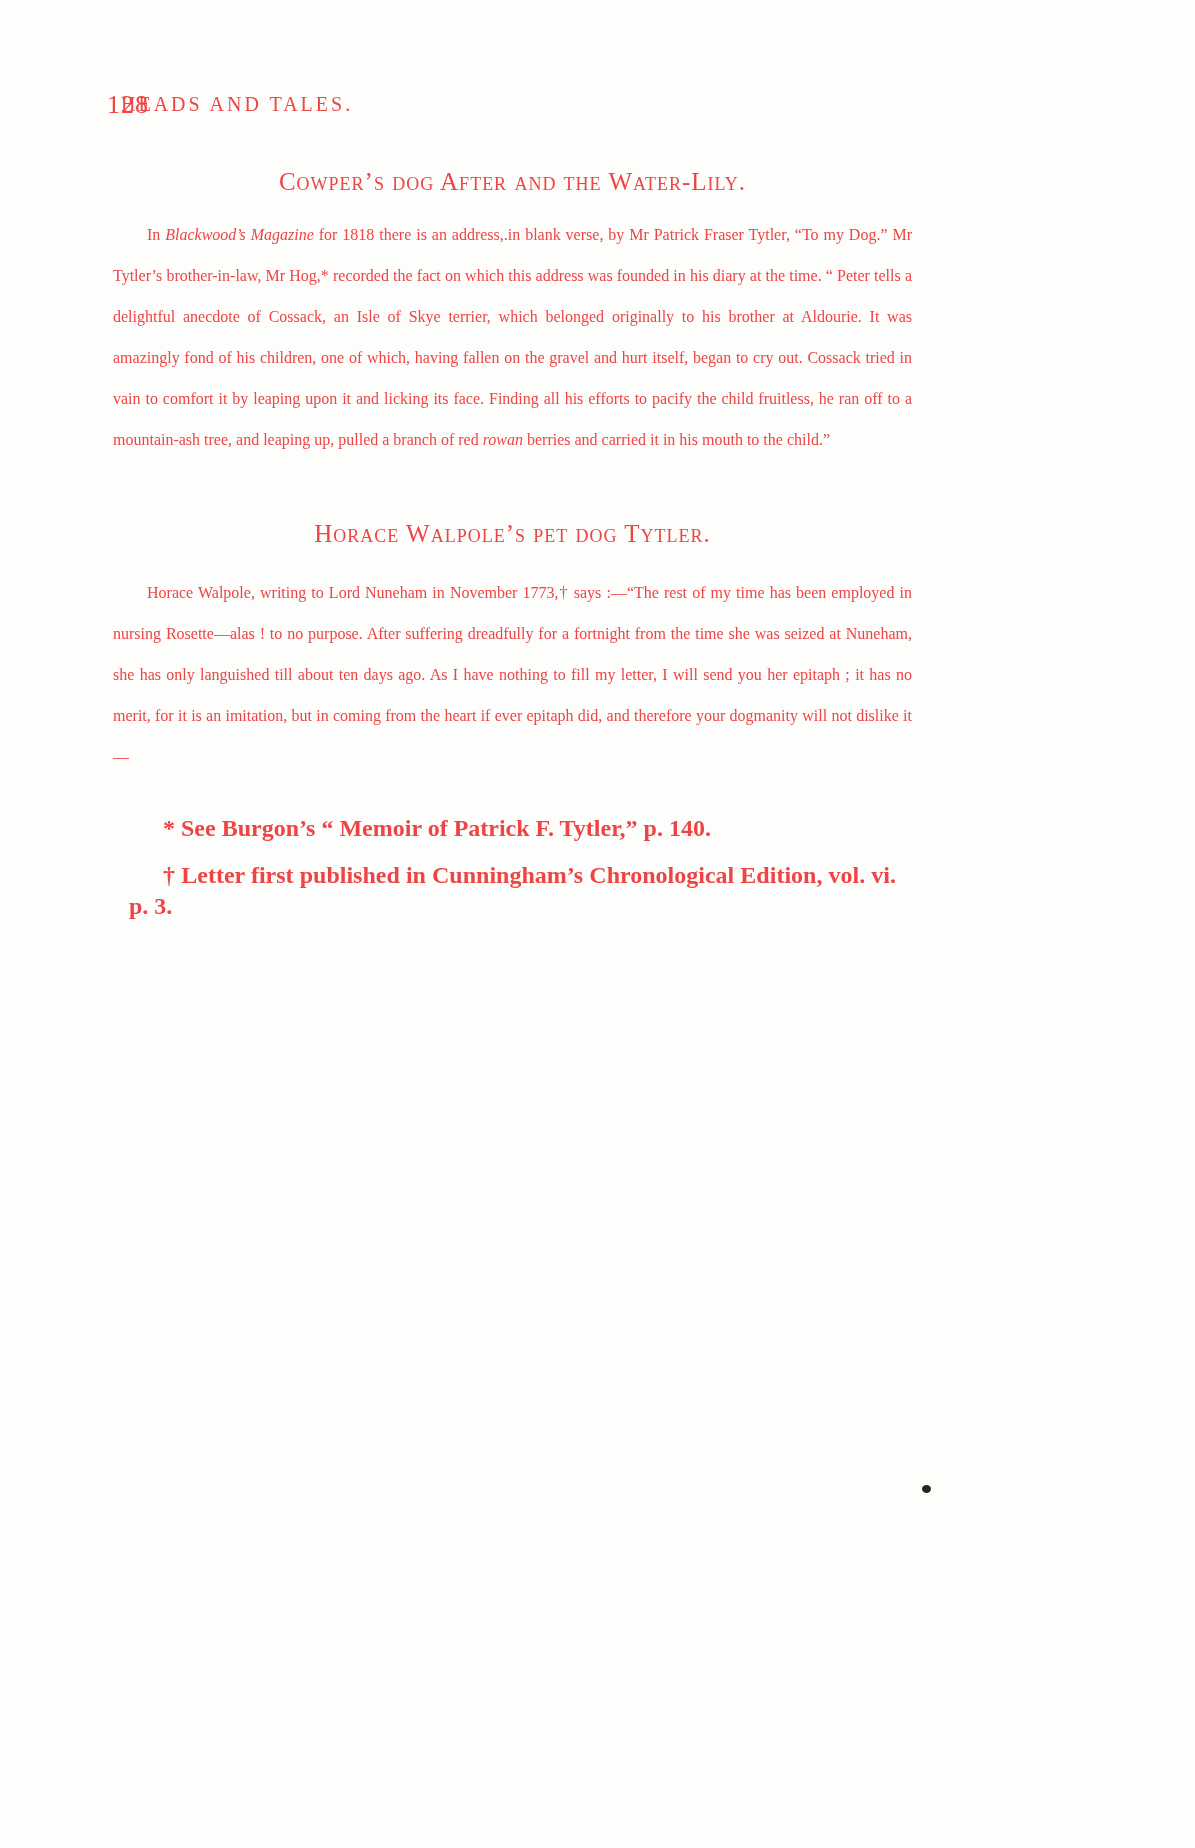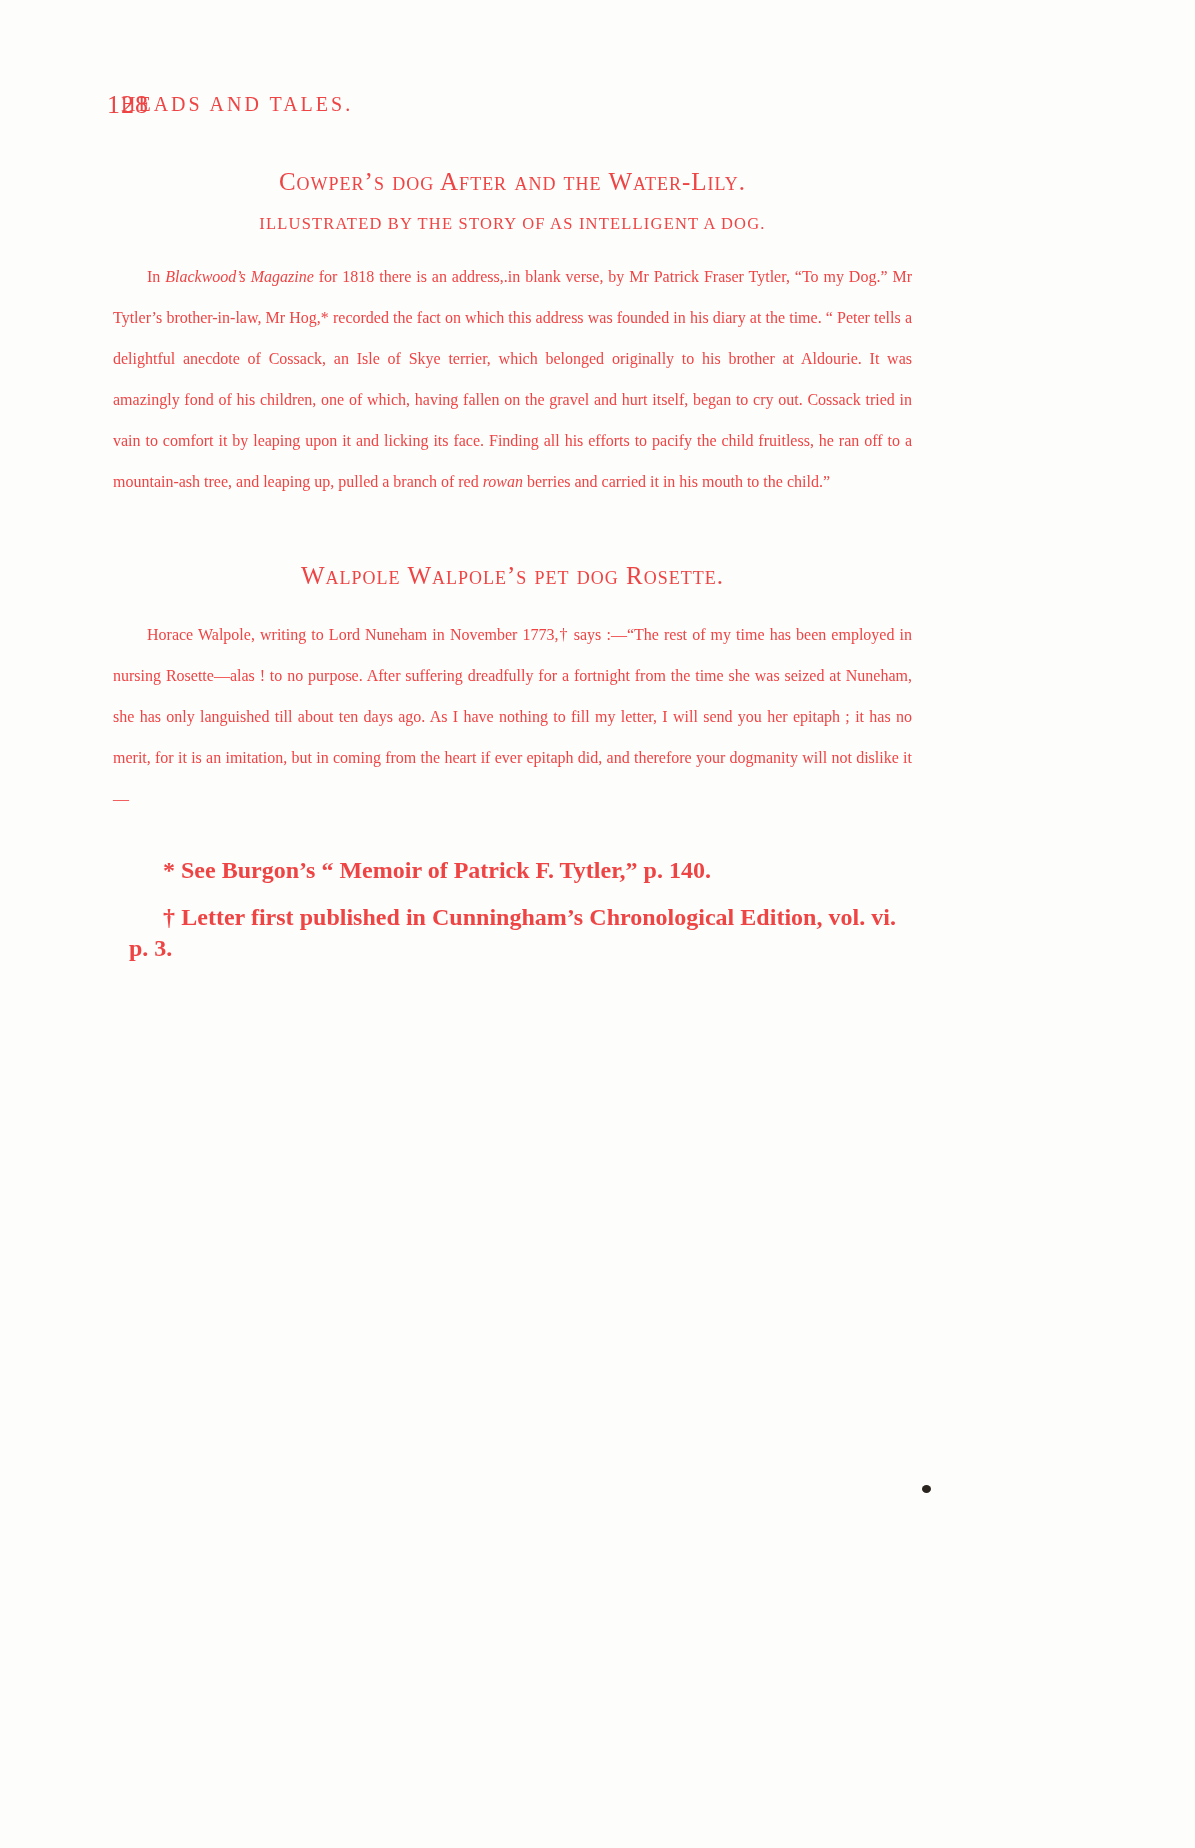--- a/index.html
+++ b/index.html
@@ -106,26 +106,25 @@
 
   <header class="running-head">
     <span class="page-number">128</span>
     <span class="running-title">HEADS AND TALES.</span>
   </header>
 
   <main class="text-block">
 
     <section class="section-one">
       <h2 class="section-heading">Cowper’s dog After and the Water-Lily.</h2>
-      <h3 class="section-subheading">ILLUSTRATED BY THE STORY OF AS INTELLIGENT A DOG.</h3>
       <p class="body-para"><span>In </span><span class="italic">Blackwood’s Magazine</span><span> for 1818 there is an address,.in blank verse, by Mr Patrick Fraser Tytler, “To my Dog.” Mr Tytler’s brother-in-law, Mr Hog,* recorded the fact on which this address was founded in his diary at the time. “ Peter tells a delightful anecdote of Cossack, an Isle of Skye terrier, which belonged originally to his brother at Aldourie.  It was amazingly fond of his children, one of which, having fallen on the gravel and hurt itself, began to cry out.  Cossack tried in vain to comfort it by leaping upon it and licking its face.  Finding all his efforts to pacify the child fruitless, he ran off to a mountain-ash tree, and leaping up, pulled a branch of red </span><span class="italic">rowan</span><span> berries and carried it in his mouth to the child.”</span></p>
     </section>
 
     <section class="section-two">
-      <h2 class="section-heading">Walpole Walpole’s pet dog Rosette.</h2>
+      <h2 class="section-heading">Horace Walpole’s pet dog Tytler.</h2>
       <p class="body-para"><span>Horace Walpole, writing to Lord Nuneham in November 1773,† says :—“The rest of my time has been employed in nursing Rosette—alas ! to no purpose.  After suffering dreadfully for a fortnight from the time she was seized at Nuneham, she has only languished till about ten days ago. As I have nothing to fill my letter, I will send you her epitaph ; it has no merit, for it is an imitation, but in coming from the heart if ever epitaph did, and therefore your dogmanity will not dislike it—</span></p>
     </section>
 
     <footer class="footnotes">
       <p class="footnote">* See Burgon’s “ Memoir of Patrick F. Tytler,” p. 140.</p>
       <p class="footnote">† Letter first published in Cunningham’s Chronological Edition, vol. vi. p. 3.</p>
     </footer>
 
   </main>
 

